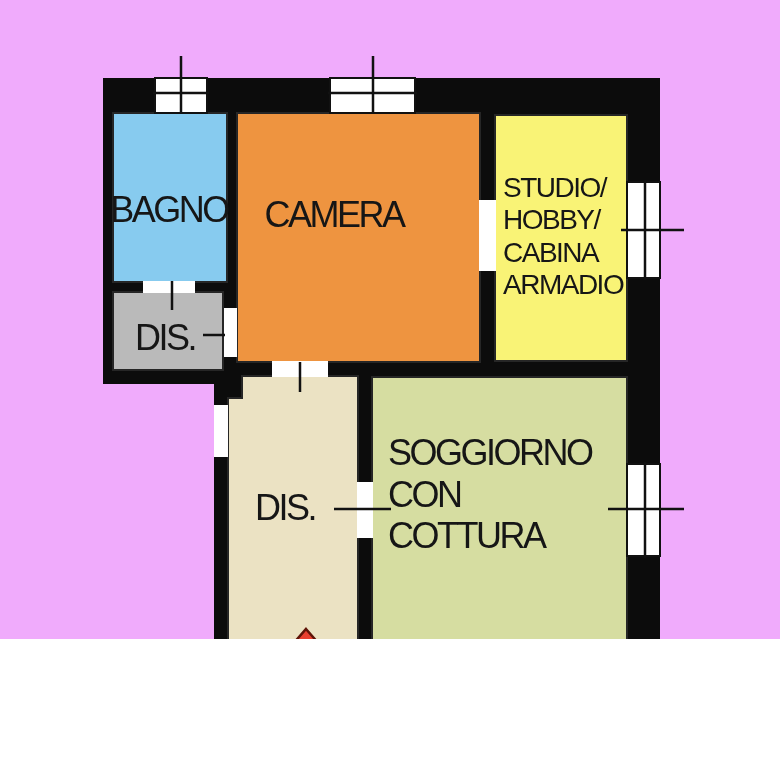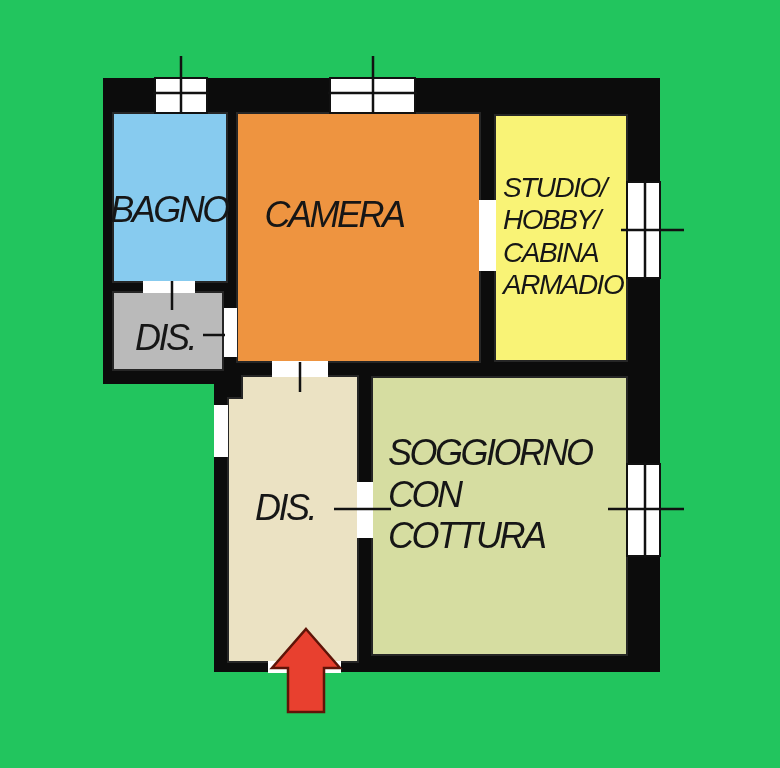--- a/index.html
+++ b/index.html
@@ -1,22 +1,21 @@
 <!DOCTYPE html>
 <html><head>
 <meta charset="utf-8">
 <style>
   html, body { margin: 0; padding: 0; background: #ffffff; }
   .stage {
     position: relative;
     width: 780px;
-    height: 768px;
-    background: #22c55e;
+    height: 639px;
+    background: #f0abfc;
     font-family: "Liberation Sans", sans-serif;
-    font-style: italic;
   }
   svg { display: block; }
   .room-rect { stroke: #262626; stroke-width: 2; }
   .opening { fill: #ffffff; }
   .sym-line { stroke: #111111; stroke-width: 2.5; fill: none; }
   .pane-border { fill: #ffffff; stroke: #111111; stroke-width: 2; }
   .lbl {
     font-family: "Liberation Sans", sans-serif;
     font-size: 36px;
     letter-spacing: -2.5px;

